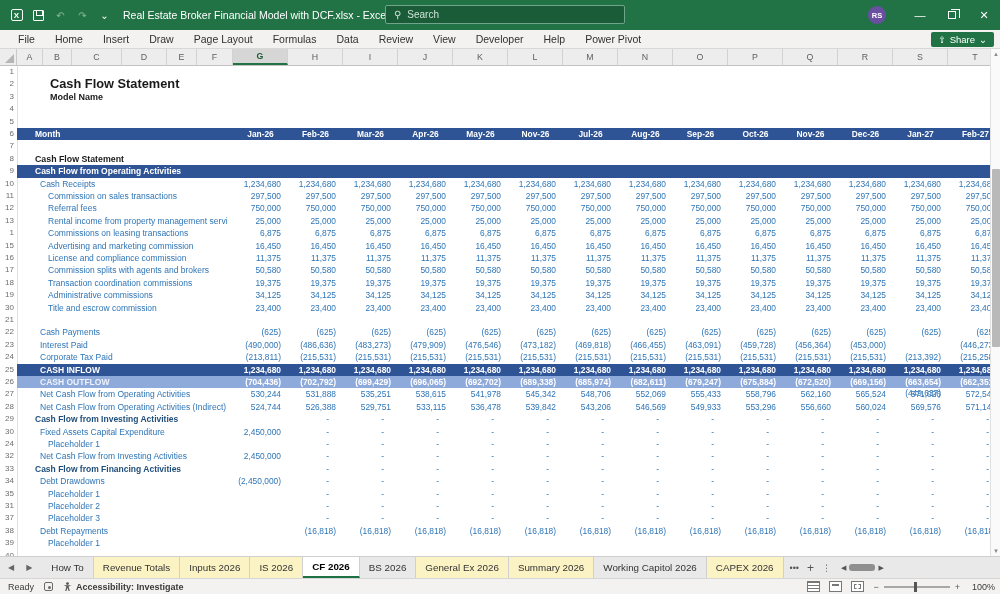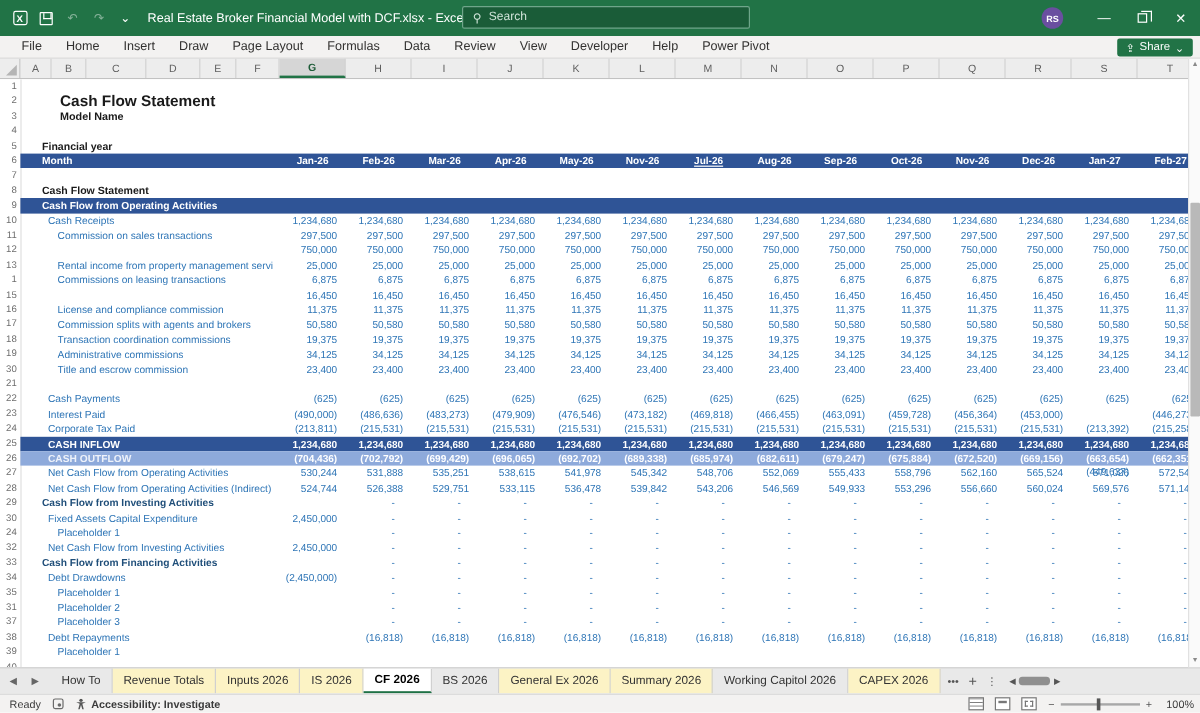--- a/index.html
+++ b/index.html
@@ -183,33 +183,32 @@
       </div>
       <div class="grow" style="top: 24.8px;">
         <span class="rownum">3</span>
         <span class="rlabel s-subtitle">Model Name</span>
       </div>
       <div class="grow" style="top: 37.2px;">
         <span class="rownum">4</span>
       </div>
       <div class="grow" style="top: 49.6px;">
         <span class="rownum">5</span>
-        <span class="rlabel s-bold">Financial year</span>
       </div>
       <div class="grow" style="top: 62px;">
         <div class="rowfill bg-dk"></div>
         <span class="rownum">6</span>
         <span class="rlabel s-banner">Month</span>
         <span class="vcell month white" style="left: 233px;">Jan-26</span>
         <span class="vcell month white" style="left: 288px;">Feb-26</span>
         <span class="vcell month white" style="left: 343px;">Mar-26</span>
         <span class="vcell month white" style="left: 398px;">Apr-26</span>
         <span class="vcell month white" style="left: 453px;">May-26</span>
         <span class="vcell month white" style="left: 508px;">Nov-26</span>
-        <span class="vcell month white" style="left: 563px; text-decoration: underline;">Jul-26</span>
+        <span class="vcell month white" style="left: 563px;">Jul-26</span>
         <span class="vcell month white" style="left: 618px;">Aug-26</span>
         <span class="vcell month white" style="left: 673px;">Sep-26</span>
         <span class="vcell month white" style="left: 728px;">Oct-26</span>
         <span class="vcell month white" style="left: 783px;">Nov-26</span>
         <span class="vcell month white" style="left: 838px;">Dec-26</span>
         <span class="vcell month white" style="left: 893px;">Jan-27</span>
         <span class="vcell month white" style="left: 948px;">Feb-27</span>
       </div>
       <div class="grow" style="top: 74.4px;">
         <span class="rownum">7</span>
@@ -254,20 +253,21 @@
         <span class="vcell" style="left: 618px;">297,500</span>
         <span class="vcell" style="left: 673px;">297,500</span>
         <span class="vcell" style="left: 728px;">297,500</span>
         <span class="vcell" style="left: 783px;">297,500</span>
         <span class="vcell" style="left: 838px;">297,500</span>
         <span class="vcell" style="left: 893px;">297,500</span>
         <span class="vcell" style="left: 948px;">297,500</span>
       </div>
       <div class="grow" style="top: 136.4px;">
         <span class="rownum">12</span>
+        <span class="rlabel s-sub">Referral fees</span>
         <span class="vcell" style="left: 233px;">750,000</span>
         <span class="vcell" style="left: 288px;">750,000</span>
         <span class="vcell" style="left: 343px;">750,000</span>
         <span class="vcell" style="left: 398px;">750,000</span>
         <span class="vcell" style="left: 453px;">750,000</span>
         <span class="vcell" style="left: 508px;">750,000</span>
         <span class="vcell" style="left: 563px;">750,000</span>
         <span class="vcell" style="left: 618px;">750,000</span>
         <span class="vcell" style="left: 673px;">750,000</span>
         <span class="vcell" style="left: 728px;">750,000</span>
@@ -307,20 +307,21 @@
         <span class="vcell" style="left: 618px;">6,875</span>
         <span class="vcell" style="left: 673px;">6,875</span>
         <span class="vcell" style="left: 728px;">6,875</span>
         <span class="vcell" style="left: 783px;">6,875</span>
         <span class="vcell" style="left: 838px;">6,875</span>
         <span class="vcell" style="left: 893px;">6,875</span>
         <span class="vcell" style="left: 948px;">6,875</span>
       </div>
       <div class="grow" style="top: 173.6px;">
         <span class="rownum">15</span>
+        <span class="rlabel s-sub">Advertising and marketing commission</span>
         <span class="vcell" style="left: 233px;">16,450</span>
         <span class="vcell" style="left: 288px;">16,450</span>
         <span class="vcell" style="left: 343px;">16,450</span>
         <span class="vcell" style="left: 398px;">16,450</span>
         <span class="vcell" style="left: 453px;">16,450</span>
         <span class="vcell" style="left: 508px;">16,450</span>
         <span class="vcell" style="left: 563px;">16,450</span>
         <span class="vcell" style="left: 618px;">16,450</span>
         <span class="vcell" style="left: 673px;">16,450</span>
         <span class="vcell" style="left: 728px;">16,450</span>

